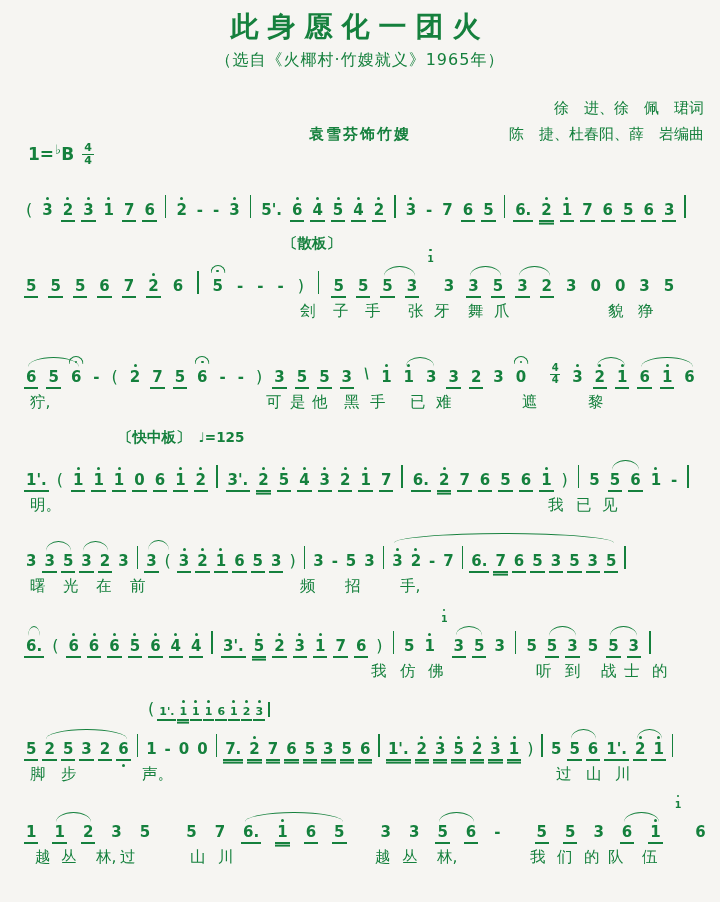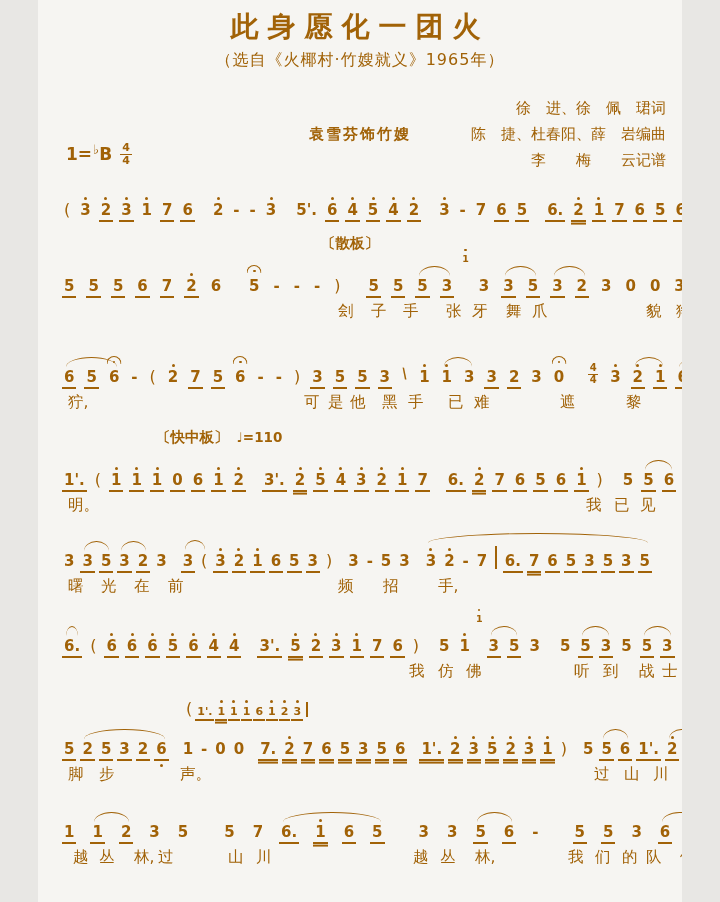--- a/index.html
+++ b/index.html
@@ -1,16 +1,16 @@
 <!DOCTYPE html>
 <html><head>
 <meta charset="utf-8">
 <style>
   html,body{margin:0;padding:0;background:#e8e7e4;}
-  .page{position:relative;width:644px;height:902px;background:#f6f5f2;color:#a16207;
+  .page{position:relative;width:720px;height:902px;background:#f6f5f2;color:#15803d;
         font-family:"DejaVu Sans",sans-serif;overflow:hidden;margin:0 auto;}
   
   .hdr{position:absolute;top:0;left:0;right:0;height:182px;}
   .title{position:absolute;top:8px;left:0;right:0;text-align:center;font-size:28px;font-weight:700;
          letter-spacing:9px;font-family:"DejaVu Serif",serif;}
   .subtitle{position:absolute;top:50px;left:0;right:0;text-align:center;font-size:16px;letter-spacing:1px;}
   .performer{position:absolute;top:80px;left:0;right:0;text-align:center;font-size:15px;font-weight:700;letter-spacing:2px;margin-top:45px;}
   .recording{position:absolute;top:106px;left:0;right:0;text-align:center;font-size:15px;letter-spacing:1px;}
   .credits{position:absolute;top:96px;right:16px;text-align:right;font-size:15px;line-height:1.72;}
   .keysig{position:absolute;top:142px;left:28px;font-size:17px;font-weight:700;display:flex;align-items:center;}
@@ -58,21 +58,20 @@
 <body>
 
 <div class="page">
   <div class="hdr">
     <div class="title">此身愿化一团火</div>
     <div class="subtitle">（选自《火椰村·竹嫂就义》1965年）</div>
     <div class="performer">袁雪芬饰竹嫂</div>
     <div class="credits">
       <div>徐　进、徐　佩　珺词</div>
       <div>陈　捷、杜春阳、薛　岩编曲</div>
-      <div>李　　梅　　云记谱</div>
     </div>
     <div class="keysig">
       <span>1=</span>
         <span class="flat">♭</span>
         <span>B</span>
       <span class="meter">
         <span class="t">4</span>
         <span>4</span>
       </span>
     </div>
@@ -424,21 +423,21 @@
           <span style="left: 344px;">黑</span>
           <span style="left: 370px;">手</span>
           <span style="left: 410px;">已</span>
           <span style="left: 436px;">难</span>
           <span style="left: 522px;">遮</span>
           <span style="left: 588px;">黎</span>
         </div>
       </div>
       <div class="system" style="margin-top: 14px;">
         <div class="syslabel">
-          <span style="left: 118px;">〔快中板〕<span class="tempo">♩=110</span></span>
+          <span style="left: 118px;">〔快中板〕<span class="tempo">♩=125</span></span>
         </div>
         <div class="notes" style="--g: 10px;">
           <span class="tk u1">
             <span class="num">1'.</span>
           </span>
           <span class="tk paren">
             <span class="num">(</span>
           </span>
           <span class="tk u1">
             <span class="od"></span>

